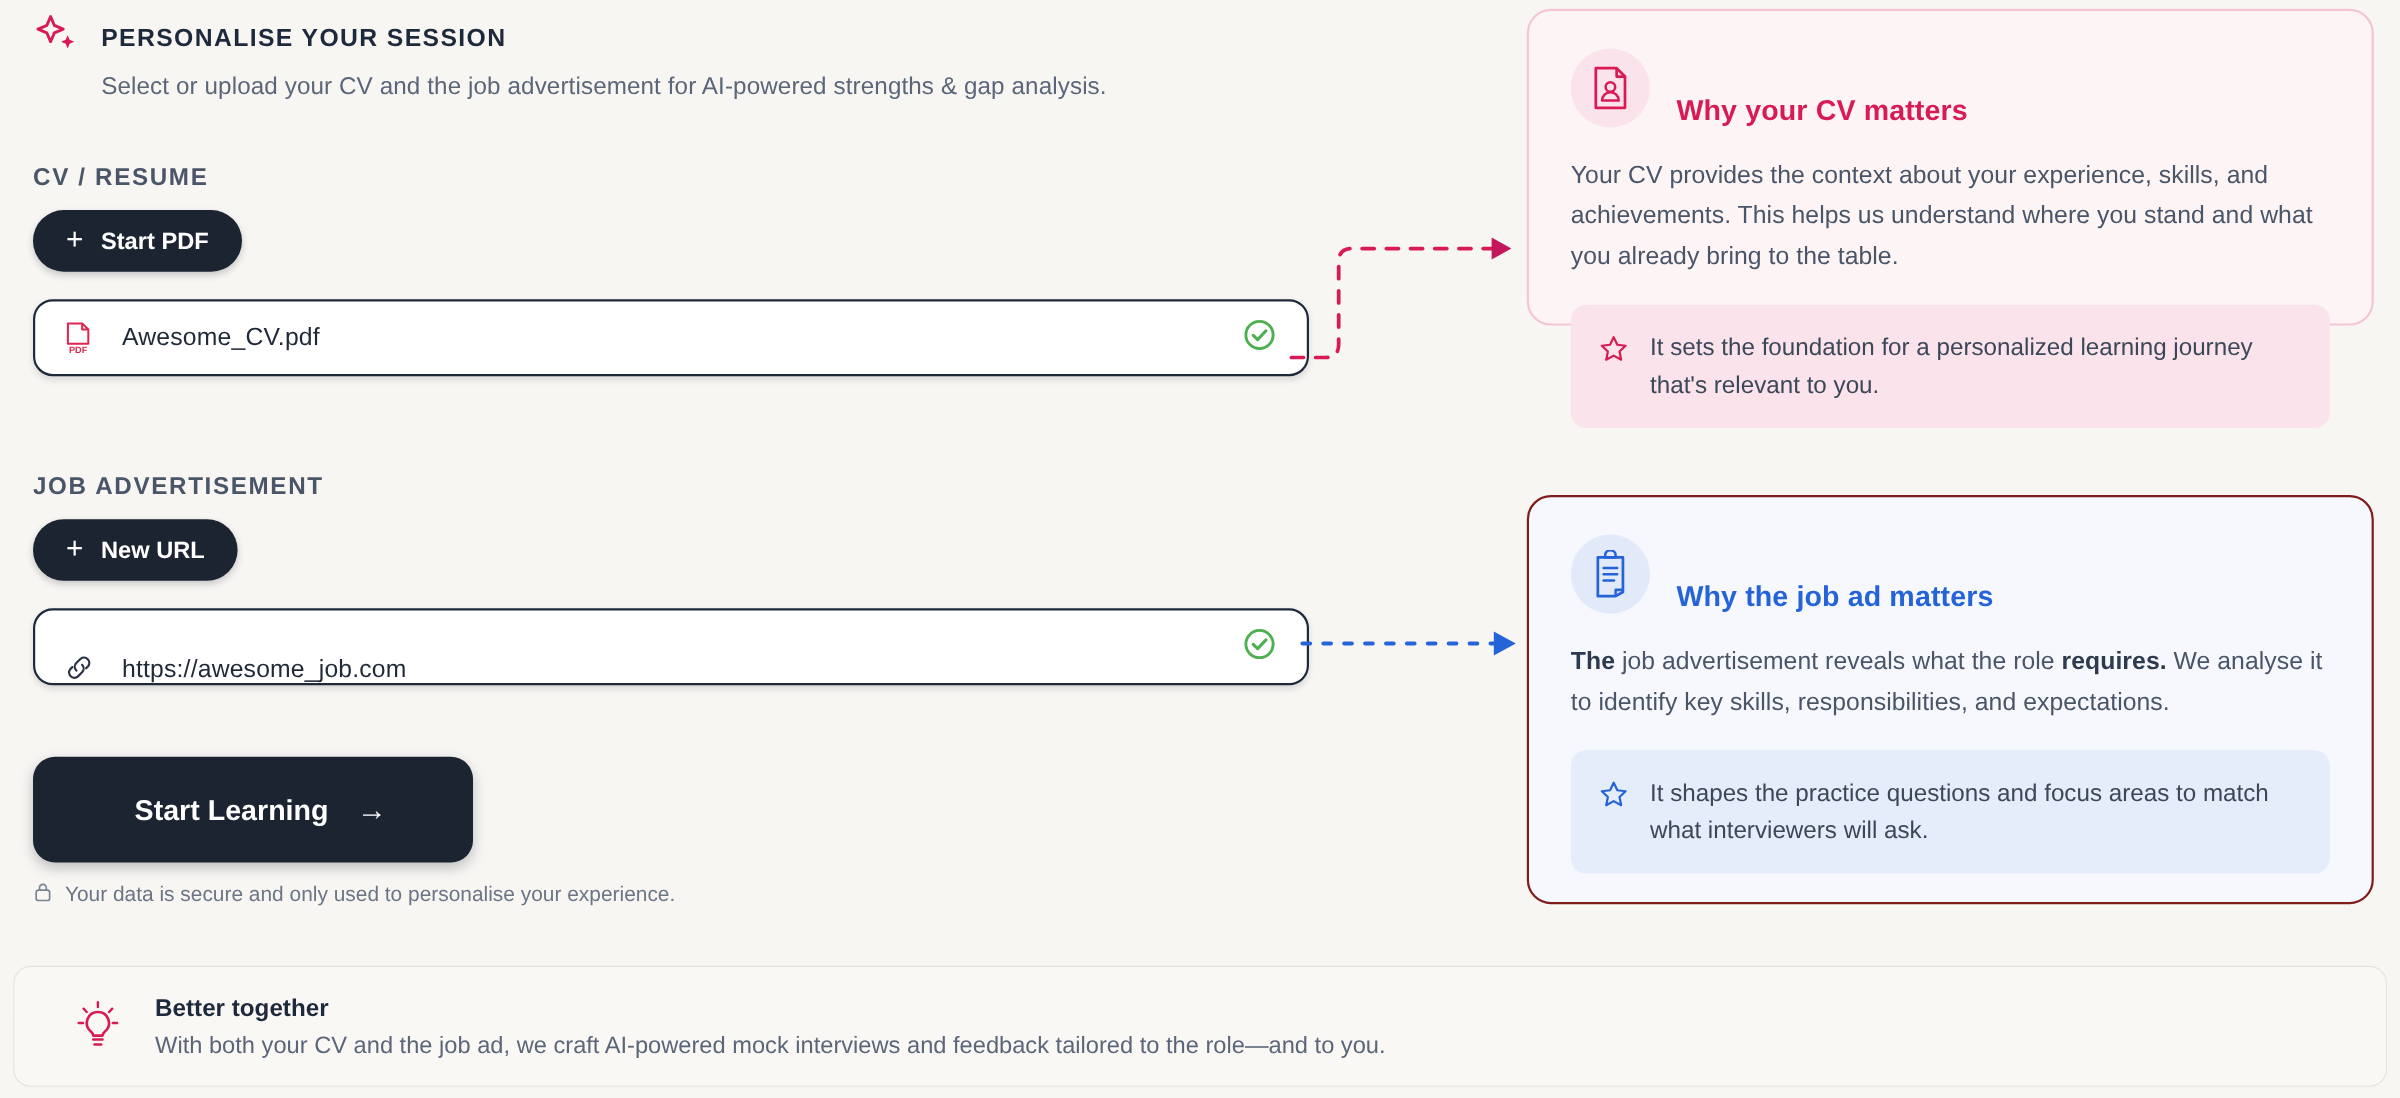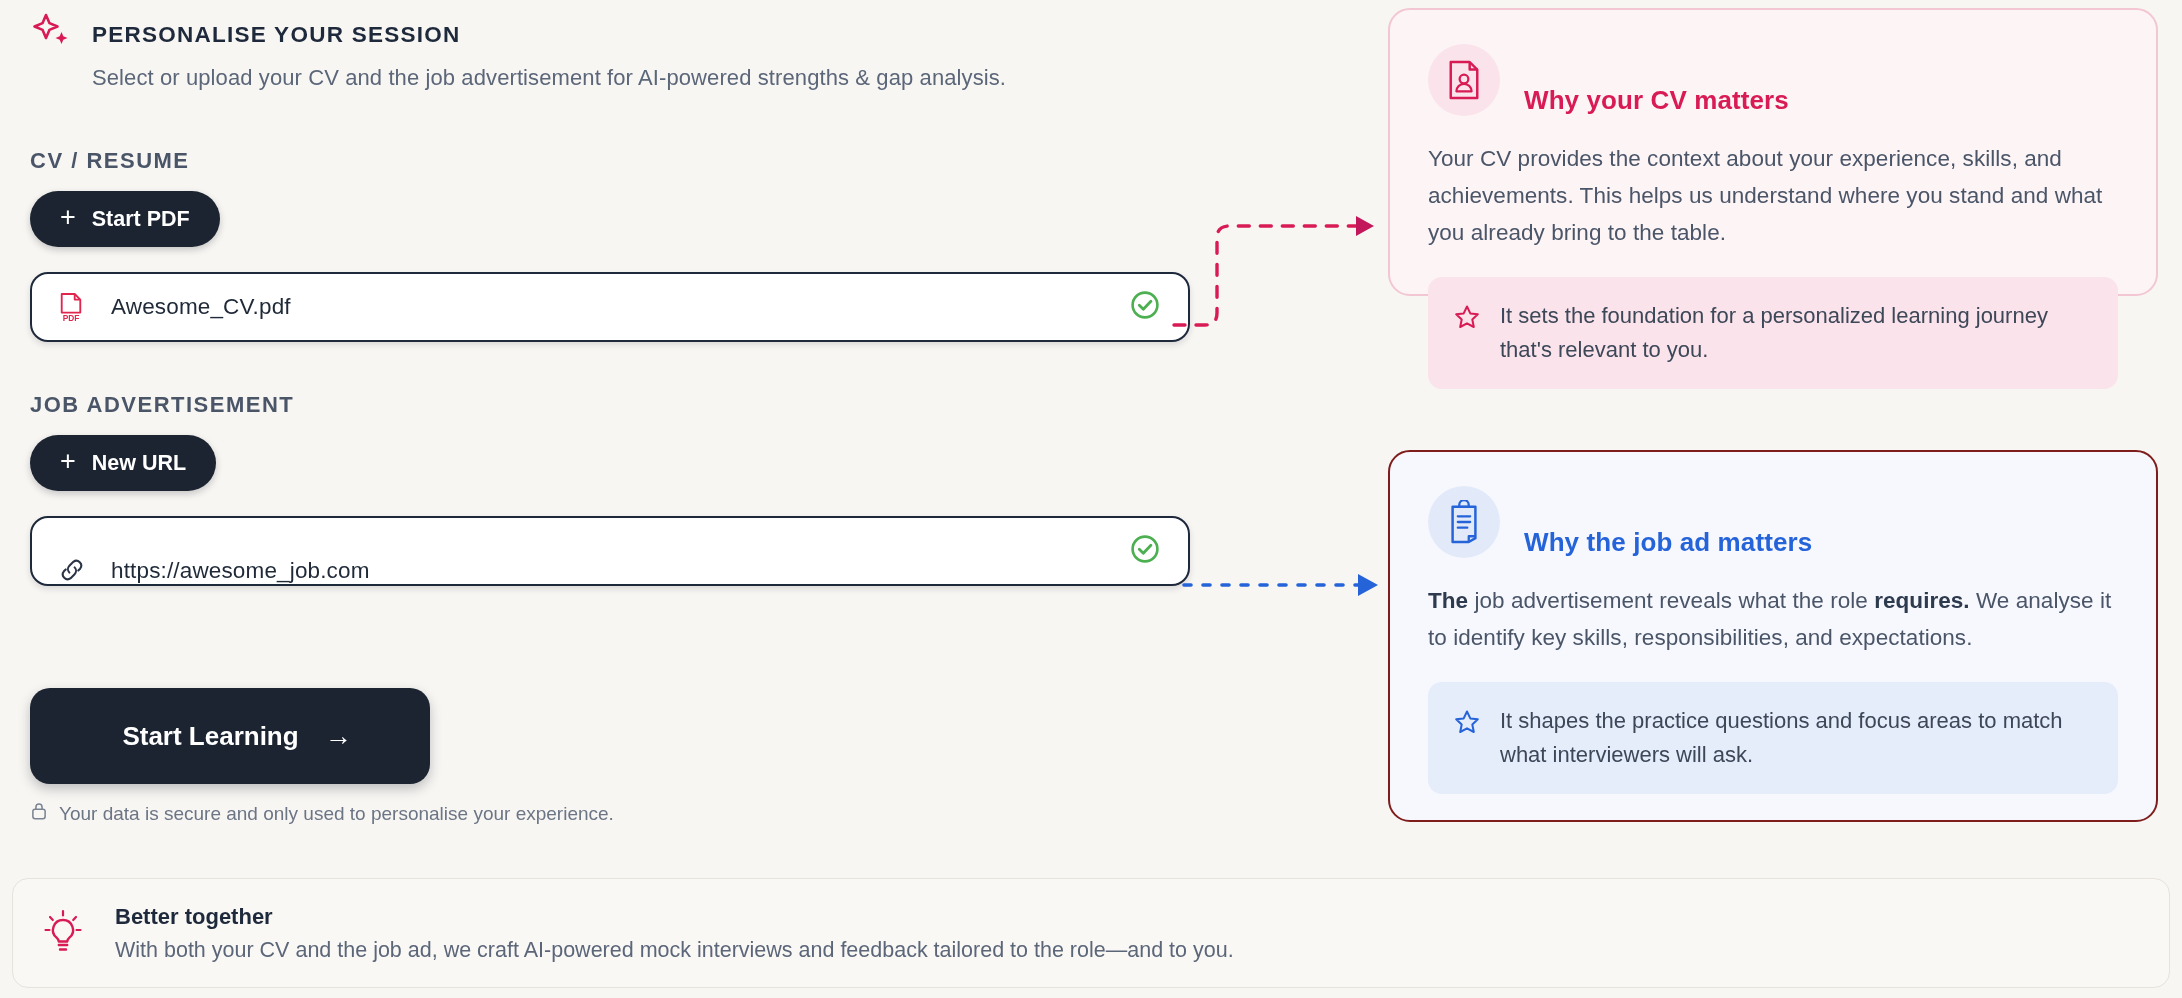--- a/index.html
+++ b/index.html
@@ -103,21 +103,21 @@
     background: #f6f8fe; border: 2px solid #7f1d1d;
   }
   .panel-job .panel-badge { background: #e2eaf9; }
   .panel-job .panel-title { color: #2563d9; }
   .panel-job .callout { background: #e5ecfa; }
 
   
   .bottom-bar {
     position: absolute; left: 12px; top: 878px; width: 2158px; height: 110px;
     background: #faf8f5; border: 1.5px solid #e6e2dc; border-radius: 16px;
-    display: flex; align-items: center; padding: 0 26px; gap: 28px;
+    display: flex; align-items: center; padding: 0 52px; gap: 28px;
   }
   .bulb-wrap { width: 48px; flex: none; display: flex; align-items: center; justify-content: center; }
   .bb-title { font-size: 22px; font-weight: bold; color: #1e293b; margin-bottom: 8px; }
   .bb-sub { font-size: 21.5px; color: #5b6679; }
 
   
   .connector { position: absolute; pointer-events: none; }
 </style>
 </head>
 <body>
@@ -158,21 +158,21 @@
         <span class="f-text">Awesome_CV.pdf</span>
         <span class="f-check">
           <svg viewBox="0 0 30 30" width="30" height="30" fill="none">
             <circle cx="15" cy="15" r="12.4" stroke="#4caf50" stroke-width="2.6"></circle>
             <path d="M9.3 15.3 L13.3 19.2 L20.9 11.2" stroke="#4caf50" stroke-width="2.8" stroke-linecap="round" stroke-linejoin="round"></path>
           </svg>
         </span>
       </div>
     </div>
 
-    <div style="position:absolute; left:0; top:392px;">
+    <div style="position:absolute; left:0; top:429px;">
       <div class="section-label">JOB ADVERTISEMENT</div>
 
       <button class="pill-btn" style="margin-top:17px;">
         <span class="plus">+</span>
         <span>New URL</span>
       </button>
 
       <div class="field" style="margin-top:25px;align-items:flex-end;">
         <span class="f-icon">
           <svg viewBox="0 0 30 30" width="28" height="28" fill="none">

